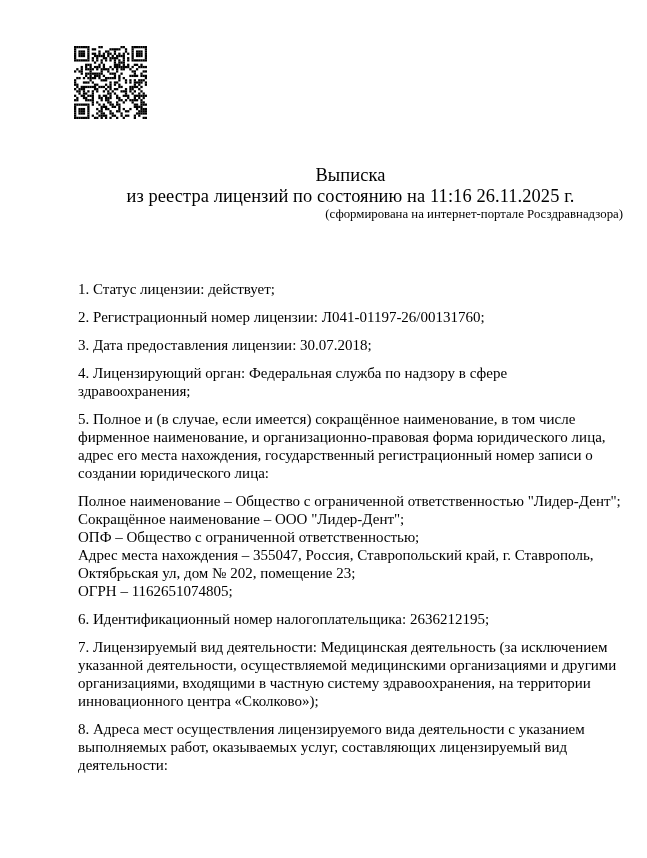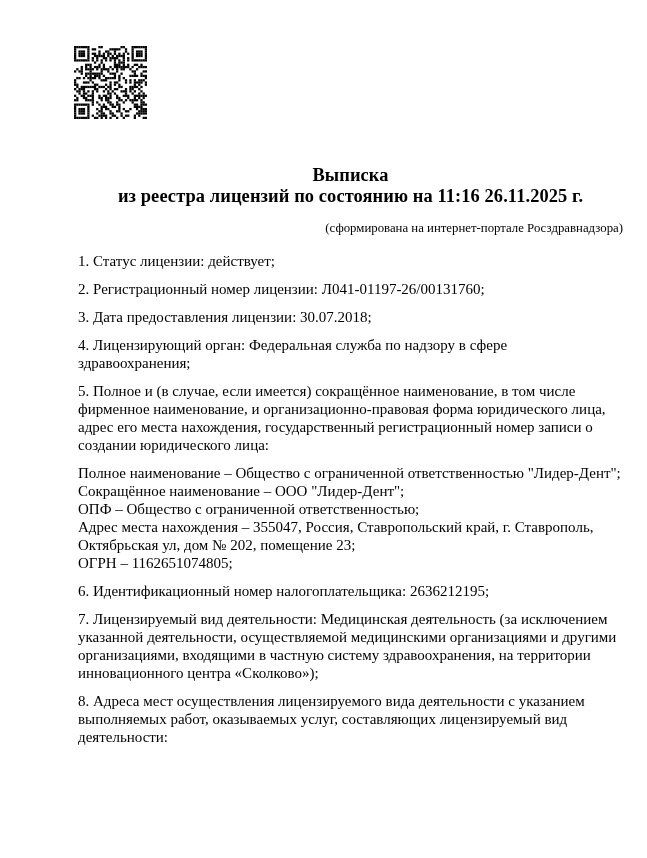--- a/index.html
+++ b/index.html
@@ -19,34 +19,33 @@
     width: 73px;
     height: 73px;
   }
   .content {
     position: absolute;
     left: 78px;
     top: 165px;
     width: 545px;
   }
   .title {
-    font-weight: bold;
+    font-weight: normal;
     font-size: 18.4px;
     line-height: 21px;
     text-align: center;
     letter-spacing: 0.1px;
   }
   .subtitle {
-    margin-top: 14px;
     font-size: 12.8px;
     line-height: 14px;
     text-align: right;
   }
   .paras {
-    margin-top: 17px;
+    margin-top: 59px;
     font-size: 15px;
     line-height: 18px;
   }
   .para {
     margin: 0 0 10px 0;
     white-space: pre-wrap;
   }
   .para:last-child { margin-bottom: 0; }
 </style>
 </head>

